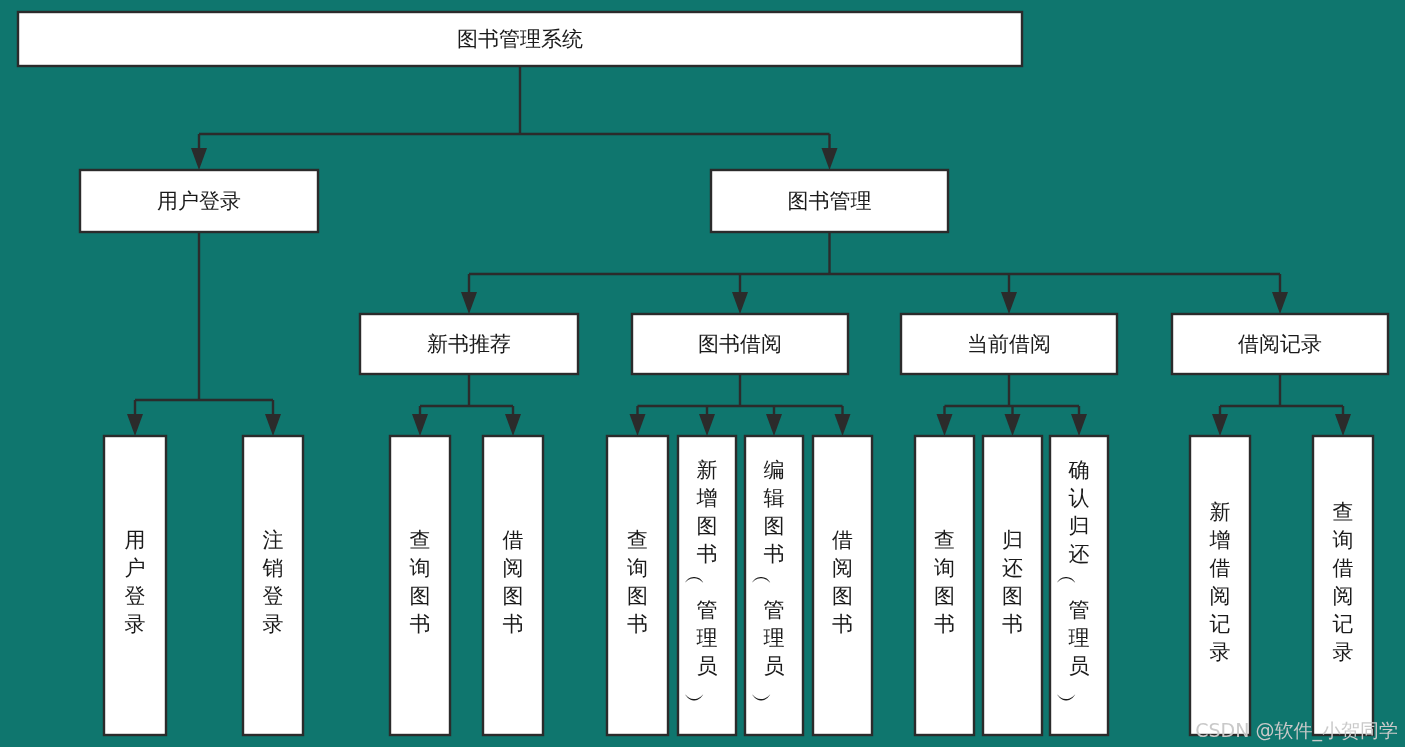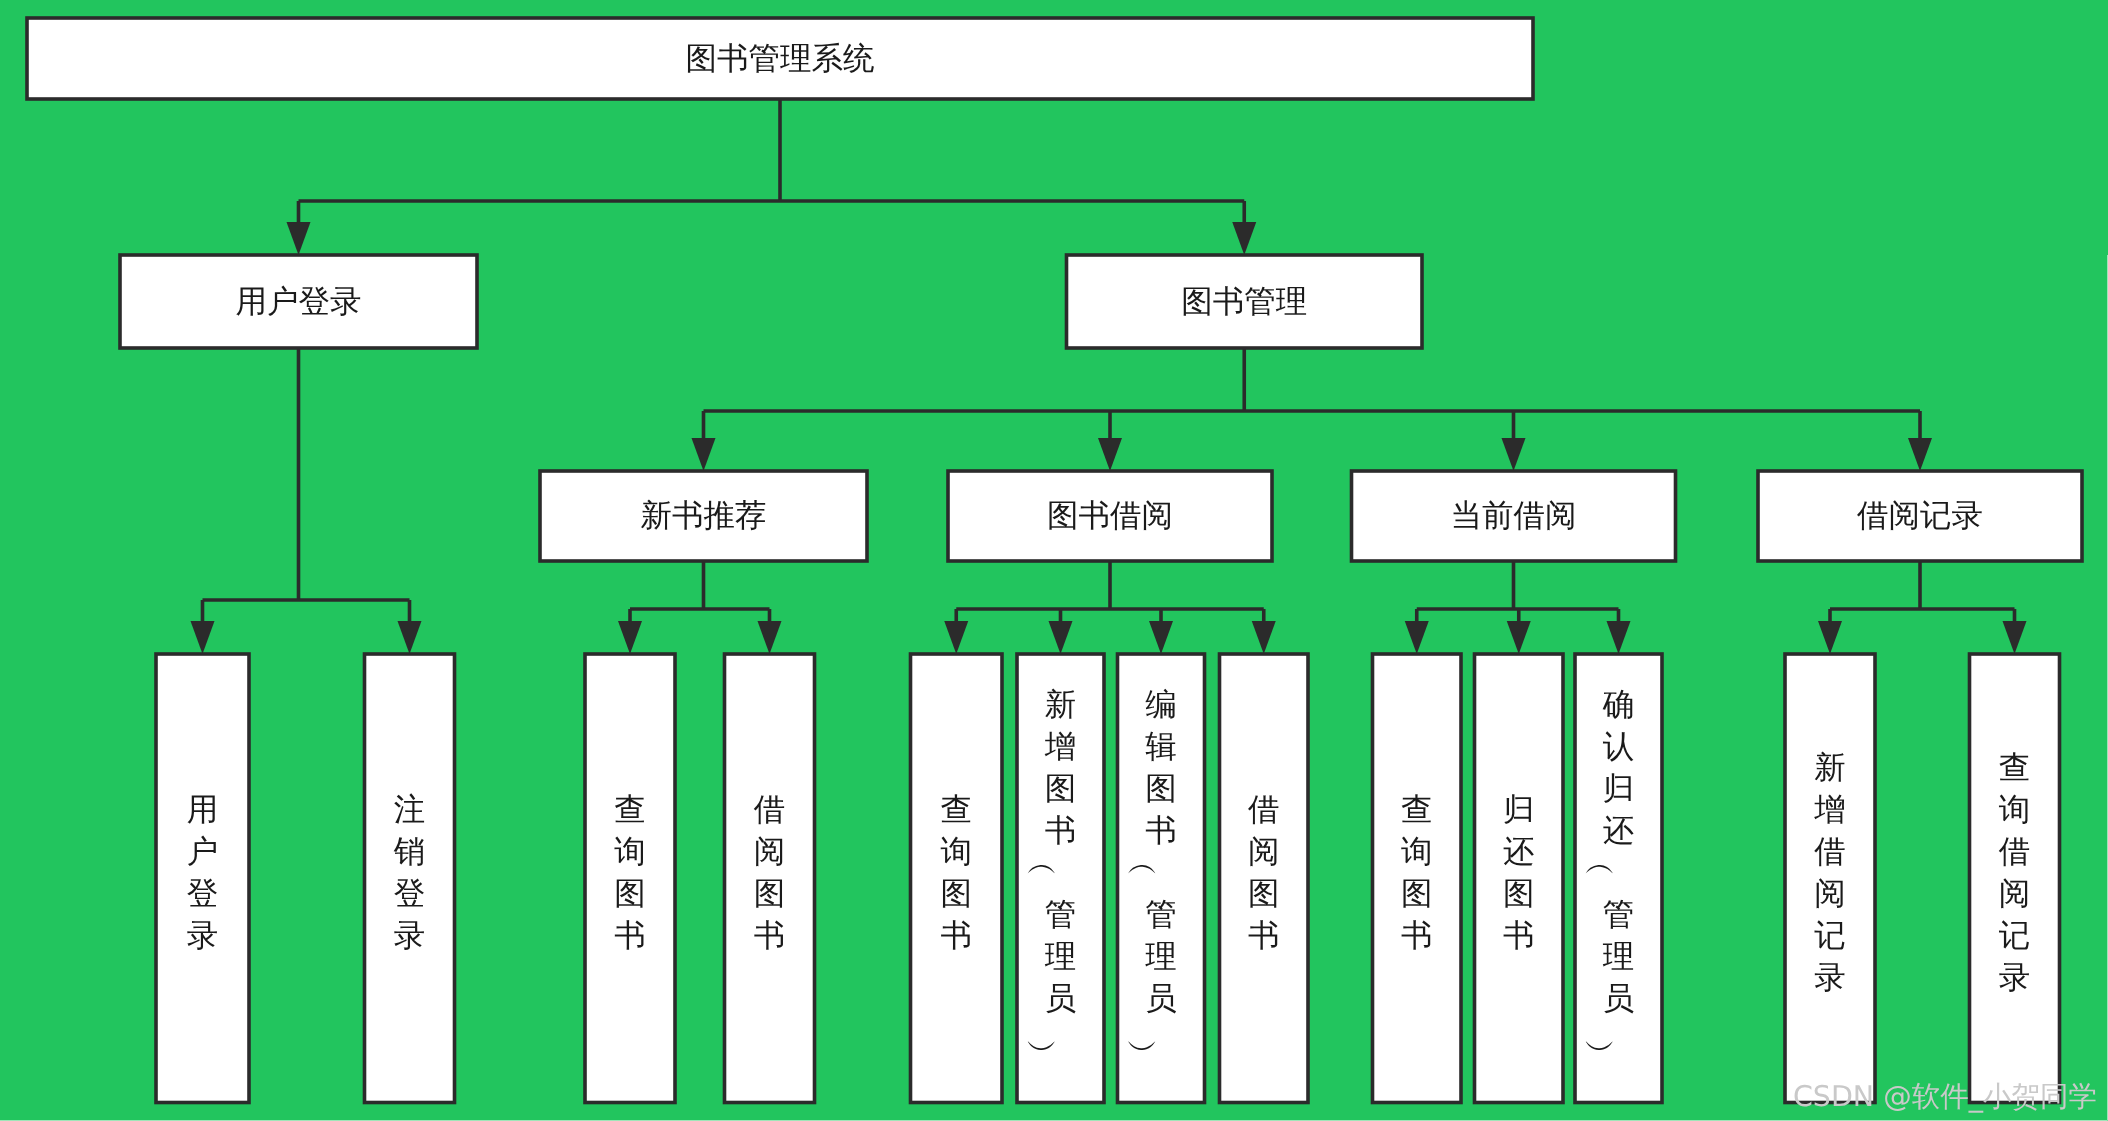--- a/index.html
+++ b/index.html
@@ -11,21 +11,21 @@
   body {
     width: 1405px;
     height: 747px;
     overflow: hidden;
     font-family: "DejaVu Sans", "Liberation Sans", sans-serif;
   }
   #diagram-root {
     position: relative;
     width: 1405px;
     height: 747px;
-    background: #22c55e;
+    background: #0f766e;
   }
   svg#diagram-svg {
     position: absolute;
     top: 0;
     left: 0;
     width: 1405px;
     height: 747px;
     display: block;
   }
   .node-box {

